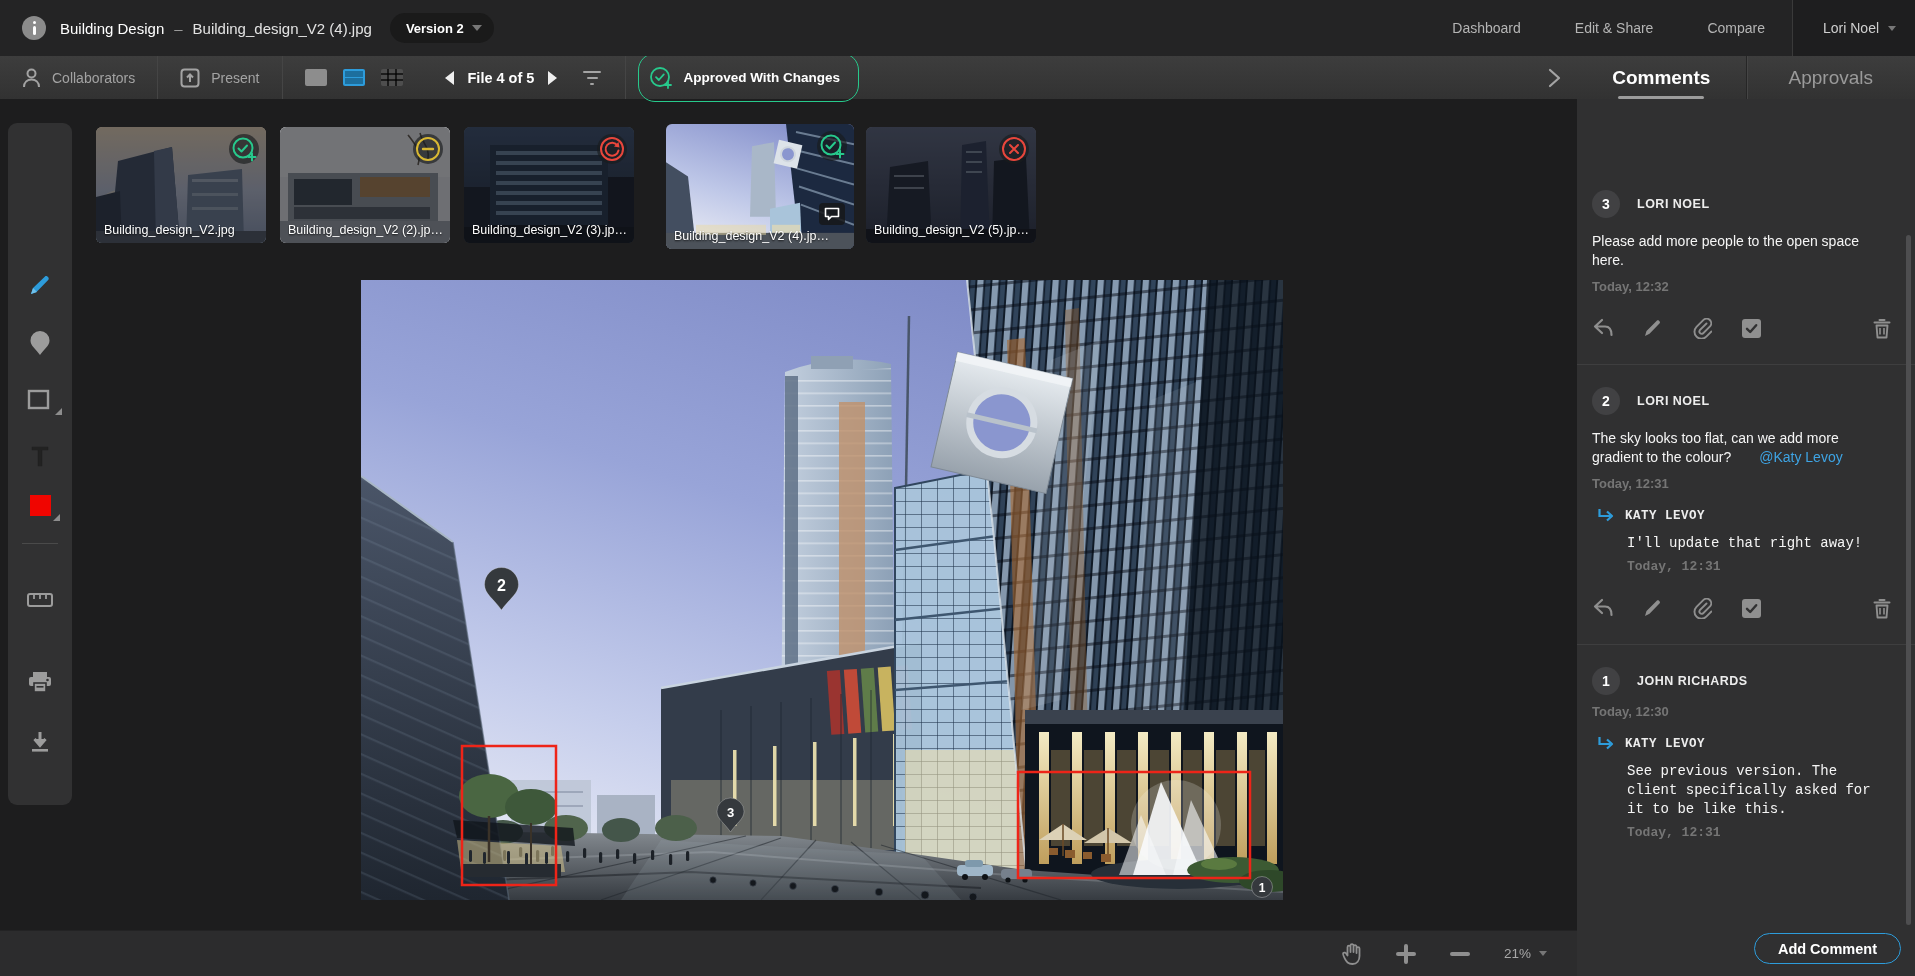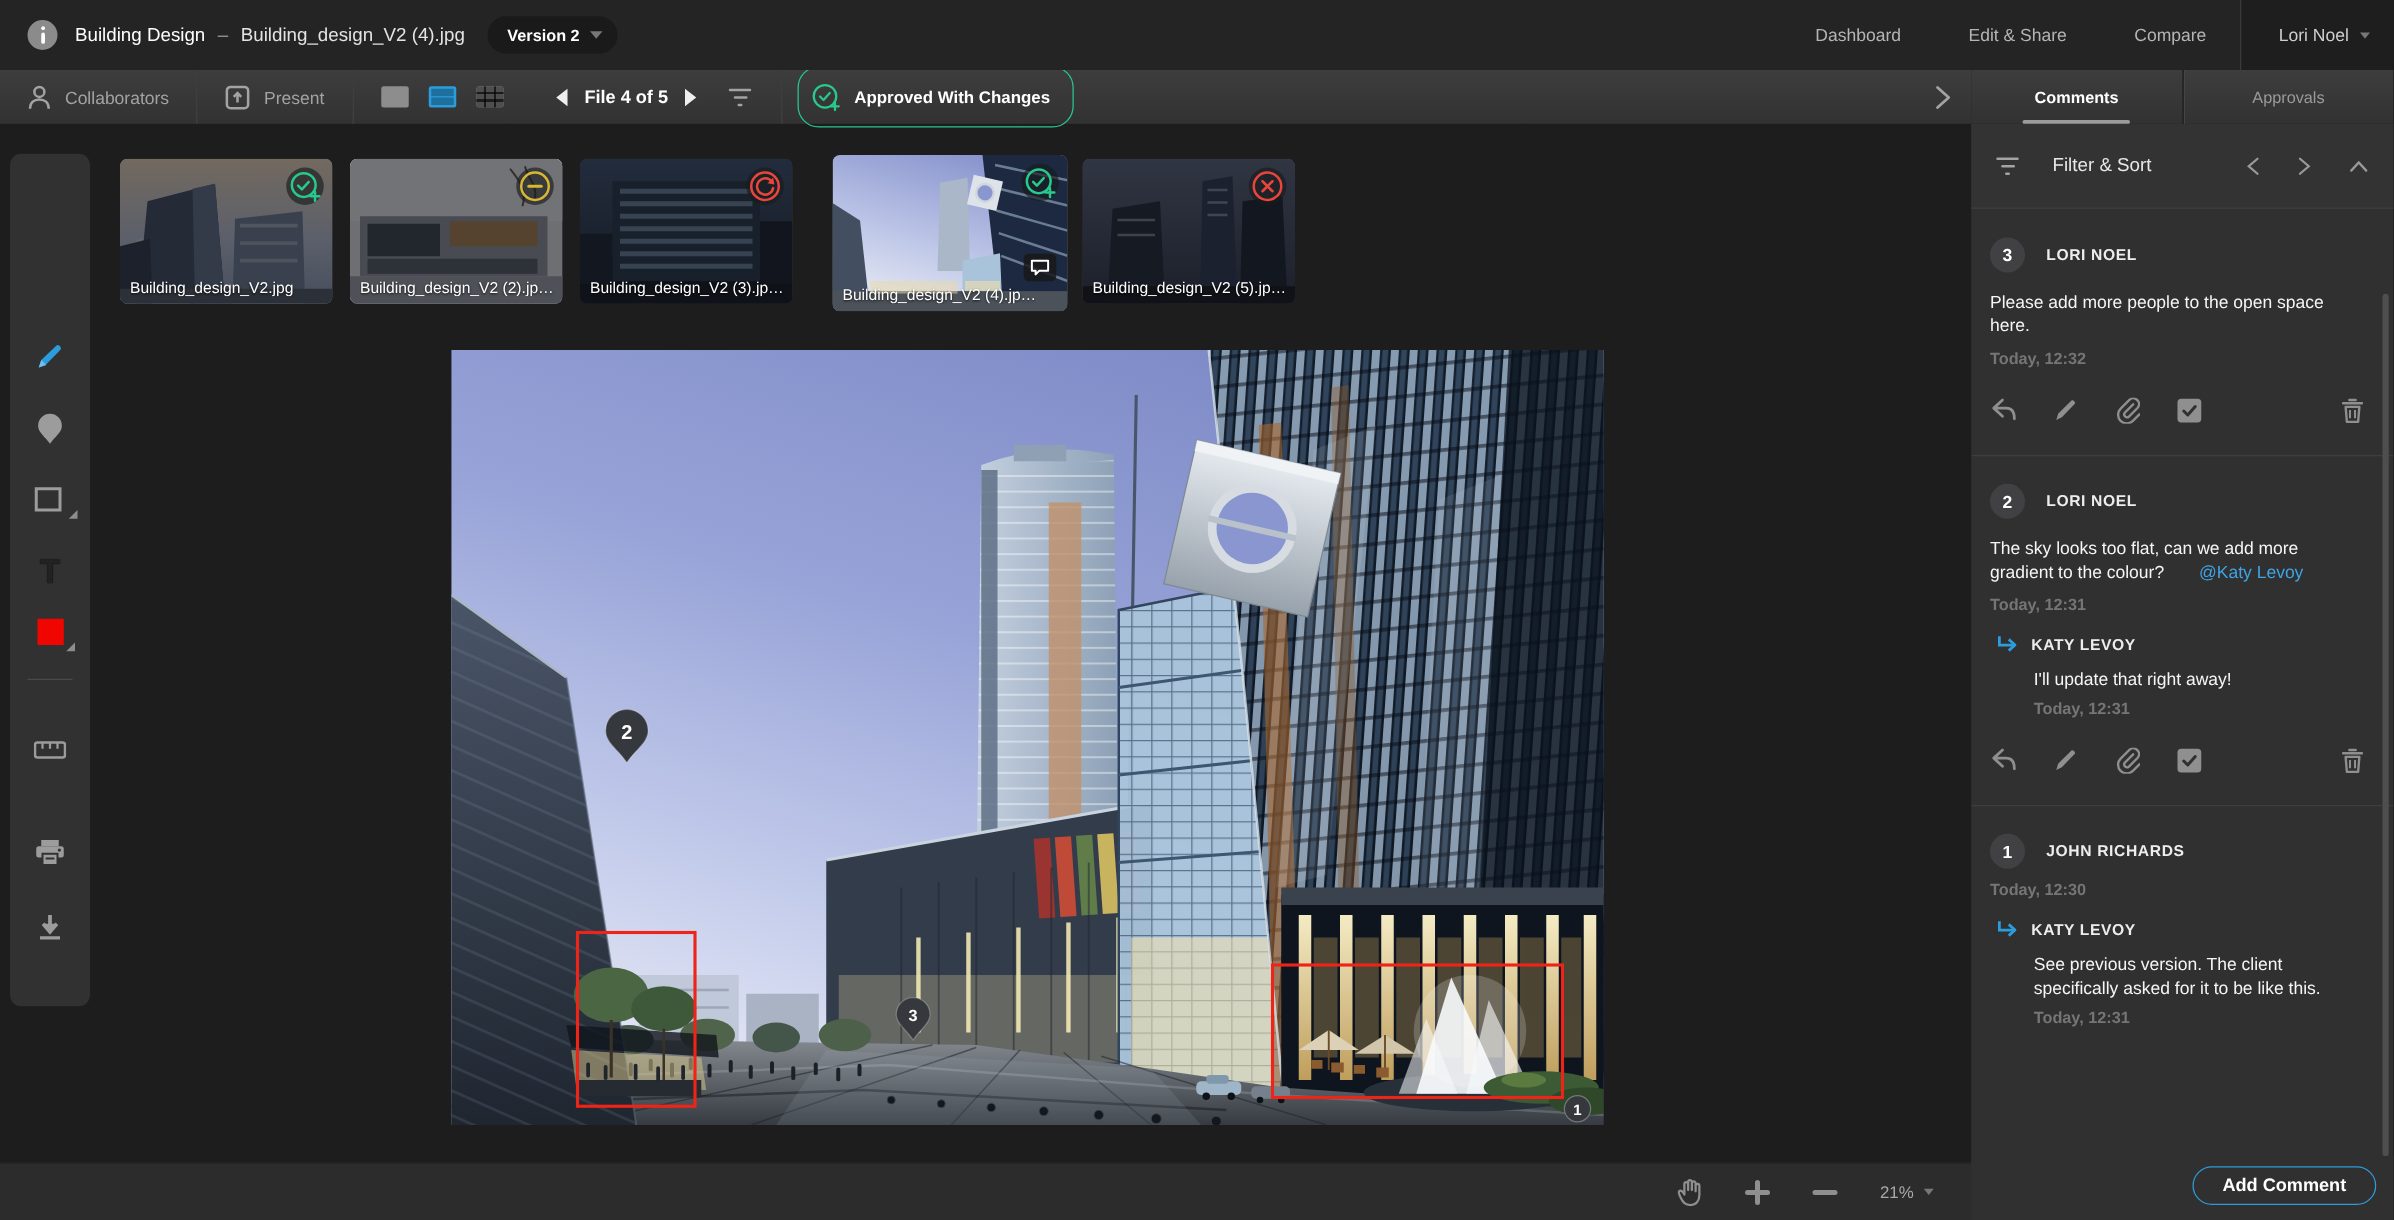--- a/index.html
+++ b/index.html
@@ -40,21 +40,21 @@
   .sort-icon i{position:absolute;left:0;height:2px;background:#a3a3a3;border-radius:1px;display:block;}
   .sort-icon i:nth-child(1){top:0;width:18px;}
   .sort-icon i:nth-child(2){top:6px;width:11px;left:3.5px;}
   .sort-icon i:nth-child(3){top:12px;width:4px;left:7px;}
   .status-badge{margin-left:12px;height:49px;border:1.5px solid #27c98c;border-radius:17px;display:flex;align-items:center;gap:9px;padding:0 18px 0 9px;cursor:pointer;}
   .status-badge span{color:#fff;font-size:13.5px;font-weight:bold;white-space:nowrap;}
   .collapse-chevron{margin-left:auto;margin-right:16px;cursor:pointer;}
 
   
   .tabs{position:absolute;left:1577px;top:56px;width:338px;height:43px;display:flex;z-index:25;}
-  .tab{flex:1;display:flex;align-items:center;justify-content:center;font-size:13px;cursor:pointer;background:linear-gradient(#3d3d3d,#323232);position:relative;}
+  .tab{flex:1;display:flex;align-items:center;justify-content:center;font-size:19px;cursor:pointer;background:linear-gradient(#3d3d3d,#323232);position:relative;}
   .tab+.tab{border-left:1px solid #262626;box-shadow:inset 1px 0 0 #454545;}
   .tab.active{color:#fff;font-weight:bold;}
   .tab.inactive{color:#9a9a9a;}
   .tab.active::after{content:"";position:absolute;bottom:0;left:50%;margin-left:-43px;width:86px;height:3px;background:#9c9c9c;border-radius:2px;}
 
   
   .canvas{position:absolute;left:0;top:99px;width:1577px;height:831px;background:#1d1d1e;}
   .thumb{position:absolute;top:28px;width:170px;height:116px;border-radius:6px;overflow:hidden;cursor:pointer;background:#333;}
   .thumb svg.art{position:absolute;inset:0;width:100%;height:100%;}
   .thumb .dim{position:absolute;inset:0;background:rgba(16,17,20,.55);}
@@ -95,21 +95,21 @@
   .cmt-author{font-size:12.5px;font-weight:bold;color:#ededed;letter-spacing:.5px;}
   .cmt-text{margin-top:14px;font-size:14px;line-height:19px;color:#f5f5f5;}
   .mention{color:#3ea4e4;cursor:pointer;margin-left:24px;}
   .cmt-time{margin-top:9px;font-size:13px;font-weight:bold;color:#757575;}
   .cmt-actions{margin-top:23px;display:flex;align-items:center;gap:29px;height:22px;}
   .cmt-actions .spacer{flex:1;}
   .cmt-actions svg{cursor:pointer;}
   .cmt-div{height:1px;background:#3e3e3f;margin:25px -24px 0 -15px;}
   .cmt-block{padding-top:22px;}
   .cmt-block.first{padding-top:0;}
-  .reply{margin-top:17px;padding-left:5px;}
+  .reply{margin-top:17px;padding-left:5px;font-family:Liberation Mono, monospace;}
   .reply-head{display:flex;align-items:center;gap:11px;}
   .reply-body{padding-left:30px;}
   .addbar{position:absolute;left:0;bottom:0;width:100%;height:51px;background:#303031;}
   .add-btn{position:absolute;right:14px;top:8px;height:31px;padding:0 23px;border:1.5px solid #2d9cdb;border-radius:16px;background:transparent;color:#fff;font-size:14.5px;font-weight:bold;font-family:inherit;cursor:pointer;}
   .pscroll{position:absolute;right:4px;top:136px;width:5px;height:690px;border-radius:3px;background:#4e4e50;cursor:pointer;}
 </style>
 </head>
 <body>
 
 <div id="app">
@@ -648,39 +648,20 @@
       <div class="plus-ic"></div>
       <div class="minus-ic"></div>
       <div class="zoom-level">
         <span>21%</span>
         <i class="caret-down sm"></i>
       </div>
     </div>
   </div>
 
   <div class="panel">
-    <div class="panel-head">
-      <div class="sort-icon" style="margin-left:20px;">
-          <i></i>
-          <i></i>
-          <i></i>
-        </div>
-      <span class="fs-label">Filter &amp; Sort</span>
-      <div class="ph-arrows">
-        <svg width="11" height="16" viewBox="0 0 11 16">
-            <path d="M9 2 2 8l7 6" fill="none" stroke="#9a9a9a" stroke-width="1.8" stroke-linecap="round"></path>
-          </svg>
-        <svg width="11" height="16" viewBox="0 0 11 16">
-            <path d="M2 2l7 6-7 6" fill="none" stroke="#9a9a9a" stroke-width="1.8" stroke-linecap="round"></path>
-          </svg>
-        <svg width="16" height="10" viewBox="0 0 16 10">
-            <path d="M2 8.5 8 2l6 6.5" fill="none" stroke="#9a9a9a" stroke-width="1.8" stroke-linecap="round"></path>
-          </svg>
-      </div>
-    </div>
 
     <div class="panel-scroll">
 
       <div class="cmt-block first">
         <div class="cmt-head">
           <div class="cmt-num">3</div>
           <div class="cmt-author">LORI NOEL</div>
         </div>
         <div class="cmt-text">Please add more people to the open space here.</div>
         <div class="cmt-time">Today, 12:32</div>

